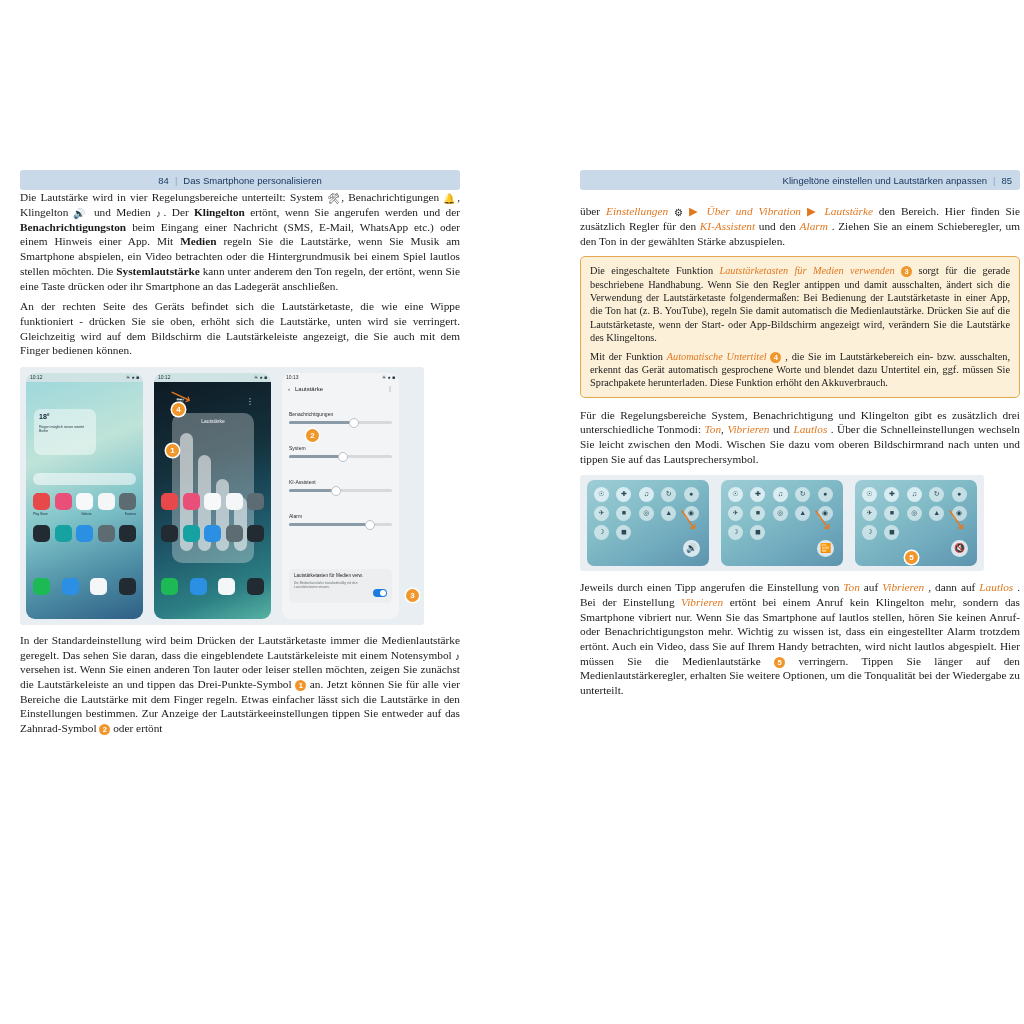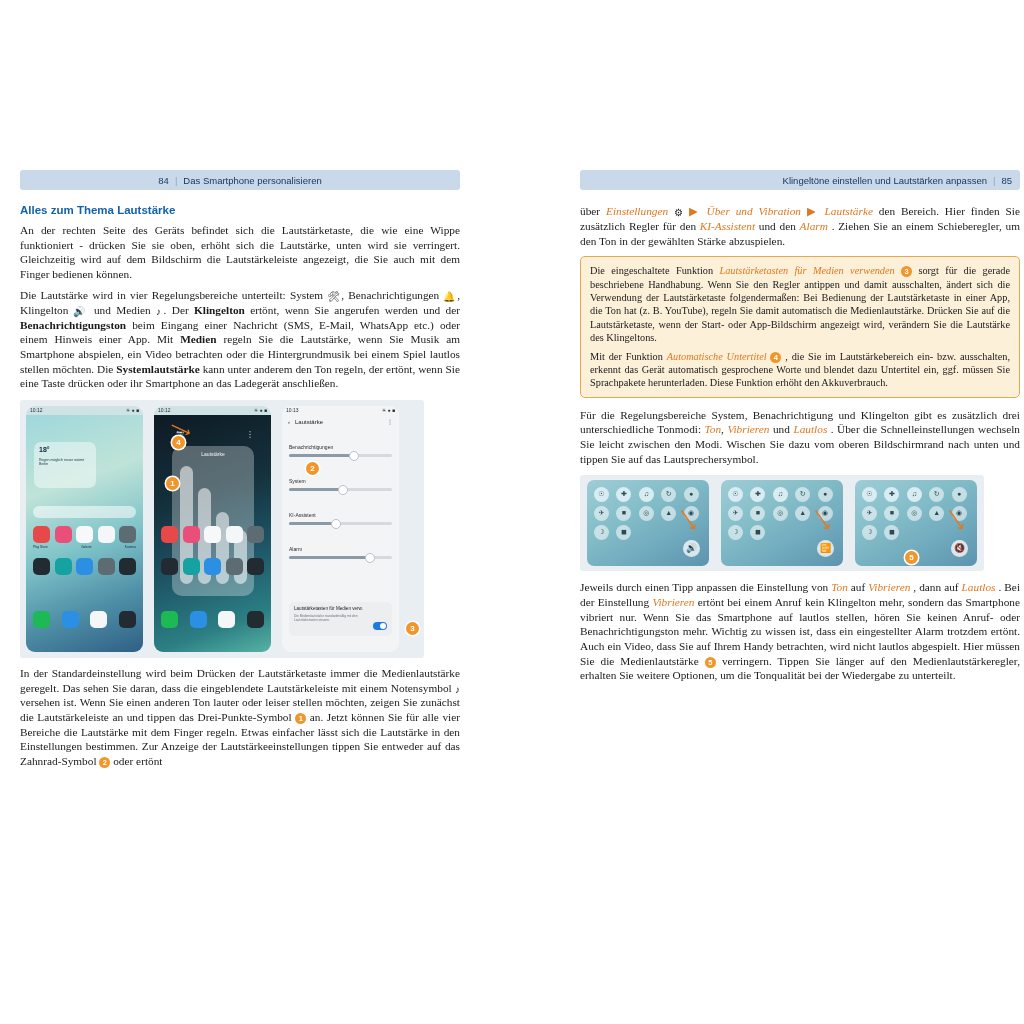--- a/index.html
+++ b/index.html
@@ -237,41 +237,40 @@
 <body>
 
 <div class="page left">
 
   <div class="rh left">
     <span class="num">84</span>
     <span class="sep">|</span>
     <span class="txt">Das Smartphone personalisieren</span>
   </div>
 
-  <h2 class="sec">Alles zum Thema Lautstärke</h2>
-
-  <p class="body">An der rechten Seite des Geräts befindet sich die Lautstärketaste, die wie eine Wippe funktioniert - drücken Sie sie oben, erhöht sich die Lautstärke, unten wird sie verringert. Gleichzeitig wird auf dem Bildschirm die Lautstärkeleiste angezeigt, die Sie auch mit dem Finger bedienen können.</p>
 
   <p class="body">
     <span>Die Lautstärke wird in vier Regelungsbereiche unterteilt: System</span>
     <span class="gl">🛠</span><span>, Benachrichtigungen</span>
     <span class="gl">🔔</span><span>, Klingelton</span>
     <span class="gl">🔊</span>
     <span>und Medien</span>
     <span class="gl">♪</span><span>. Der</span>
     <span class="b">Klingelton</span>
     <span>ertönt, wenn Sie angerufen werden und der</span>
     <span class="b">Benachrichtigungston</span>
     <span>beim Eingang einer Nachricht (SMS, E-Mail, WhatsApp etc.) oder einem Hinweis einer App. Mit</span>
     <span class="b">Medien</span>
     <span>regeln Sie die Lautstärke, wenn Sie Musik am Smartphone abspielen, ein Video betrachten oder die Hintergrundmusik bei einem Spiel lautlos stellen möchten. Die</span>
     <span class="b">Systemlautstärke</span>
     <span>kann unter anderem den Ton regeln, der ertönt, wenn Sie eine Taste drücken oder ihr Smartphone an das Ladegerät anschließen.</span>
   </p>
 
+  <p class="body">An der rechten Seite des Geräts befindet sich die Lautstärketaste, die wie eine Wippe funktioniert - drücken Sie sie oben, erhöht sich die Lautstärke, unten wird sie verringert. Gleichzeitig wird auf dem Bildschirm die Lautstärkeleiste angezeigt, die Sie auch mit dem Finger bedienen können.</p>
+
   <div class="figure-phones">
 
     <div class="phone p1">
       <div class="wall"></div>
       <div class="statusbar">
         <span>10:12</span>
         <span>☀ ● ■</span>
       </div>
       <div class="widget">
         <div class="wtemp">18°</div>
@@ -510,21 +509,21 @@
       <div class="spk">🔇</div>
     </div>
 
     <div class="arrow" style="left:96px;top:36px;transform:rotate(55deg);font-size:17px;">⟶</div>
     <div class="arrow" style="left:230px;top:36px;transform:rotate(55deg);font-size:17px;">⟶</div>
     <div class="arrow" style="left:364px;top:36px;transform:rotate(55deg);font-size:17px;">⟶</div>
     <div class="marker" style="left:325px;top:76px;">5</div>
   </div>
 
   <p class="body">
-    <span>Jeweils durch einen Tipp anpassen die Einstellung von</span>
+    <span>Jeweils durch einen Tipp angerufen die Einstellung von</span>
     <span class="ital-or">Ton</span>
     <span>auf</span>
     <span class="ital-or">Vibrieren</span>
     <span>, dann auf</span>
     <span class="ital-or">Lautlos</span>
     <span>. Bei der Einstellung</span>
     <span class="ital-or">Vibrieren</span>
     <span>ertönt bei einem Anruf kein Klingelton mehr, sondern das Smartphone vibriert nur. Wenn Sie das Smartphone auf lautlos stellen, hören Sie keinen Anruf- oder Benachrichtigungston mehr. Wichtig zu wissen ist, dass ein eingestellter Alarm trotzdem ertönt. Auch ein Video, dass Sie auf Ihrem Handy betrachten, wird nicht lautlos abgespielt. Hier müssen Sie die Medienlautstärke</span>
     <span class="circ">5</span>
     <span>verringern. Tippen Sie länger auf den Medienlautstärkeregler, erhalten Sie weitere Optionen, um die Tonqualität bei der Wiedergabe zu unterteilt.</span>

